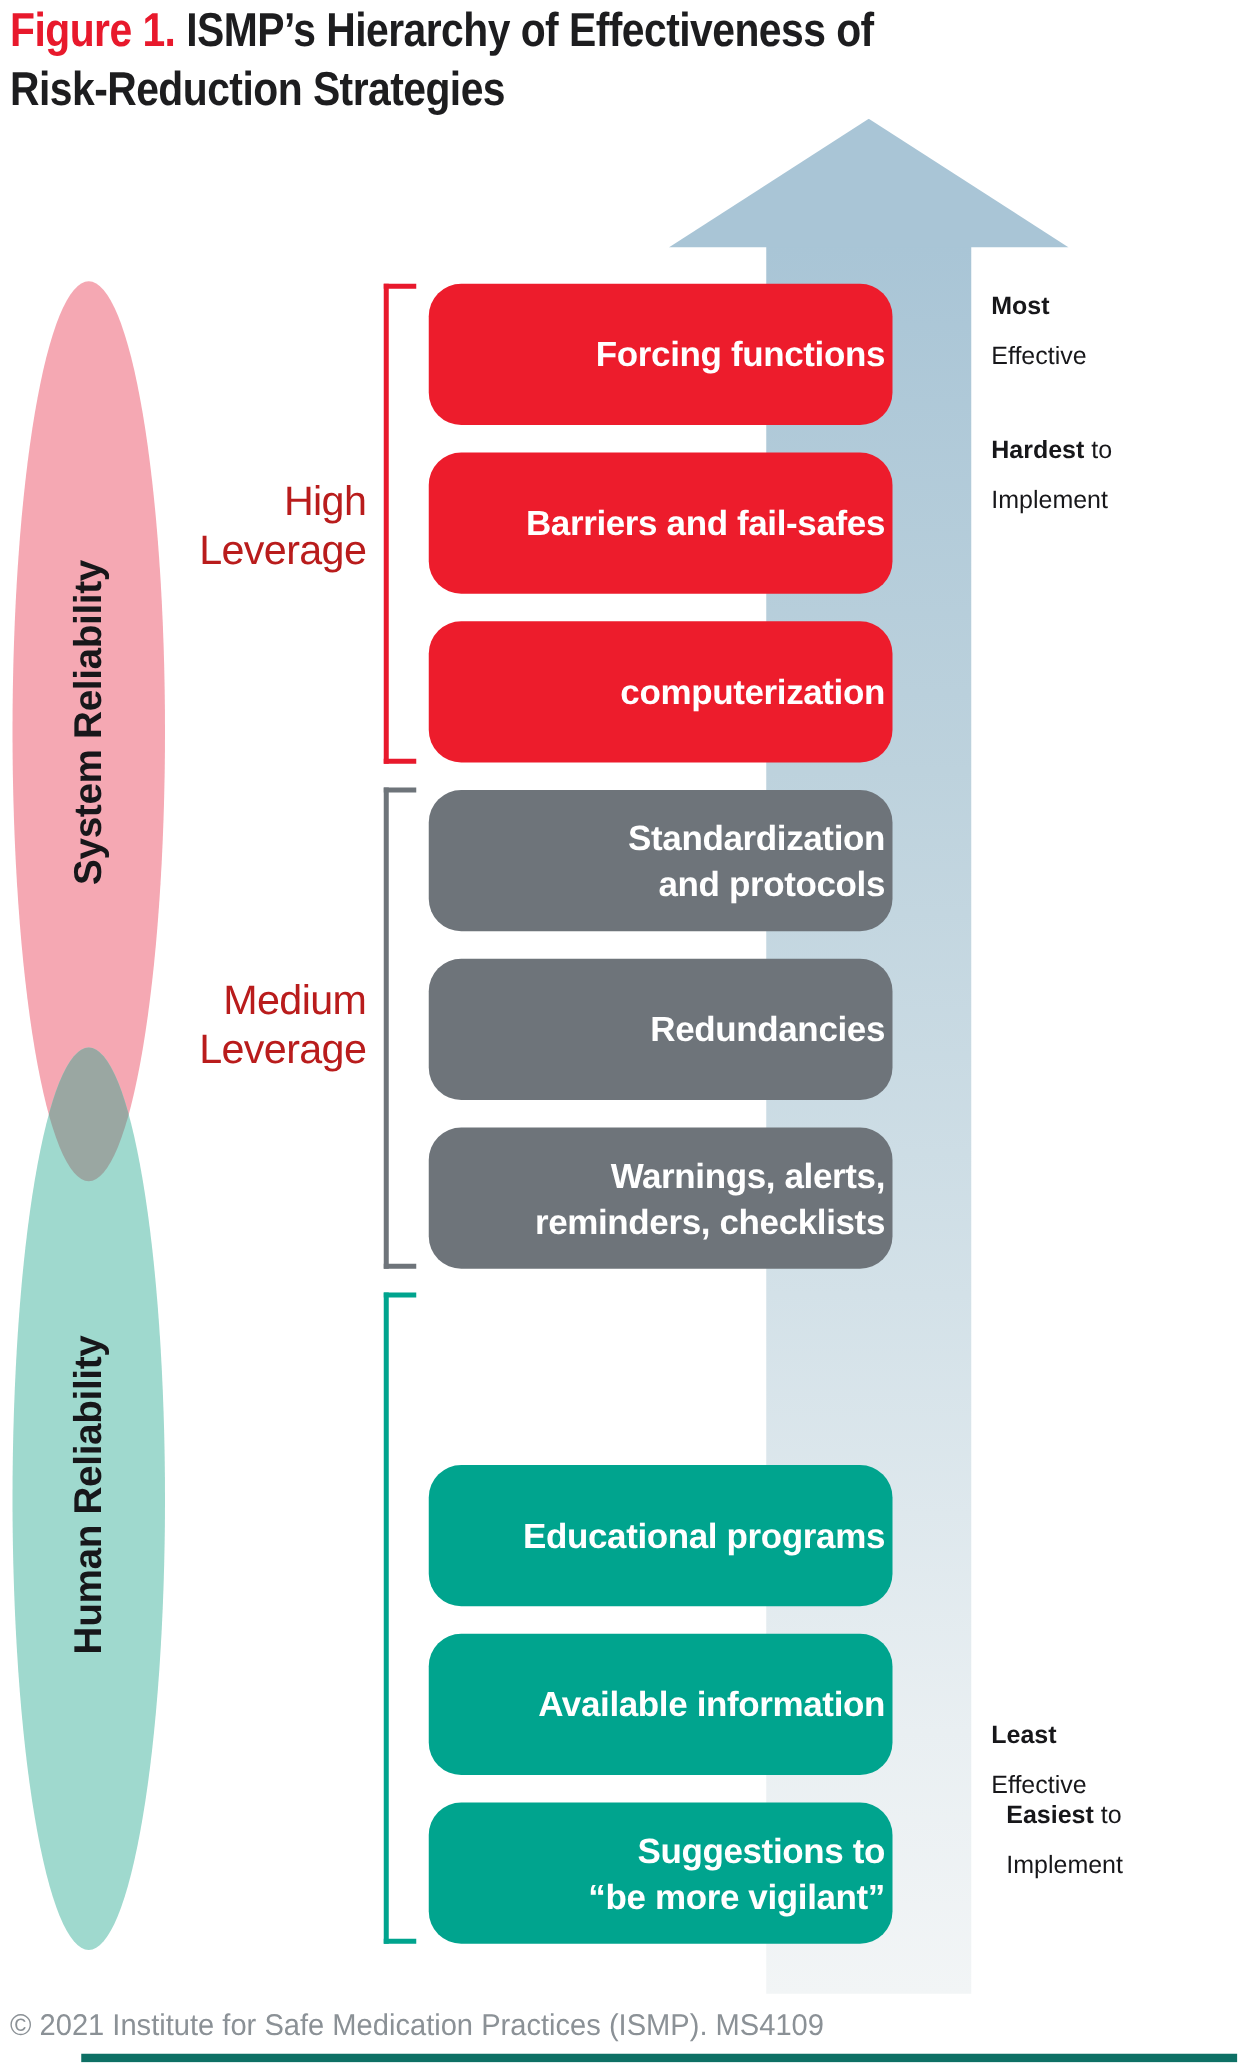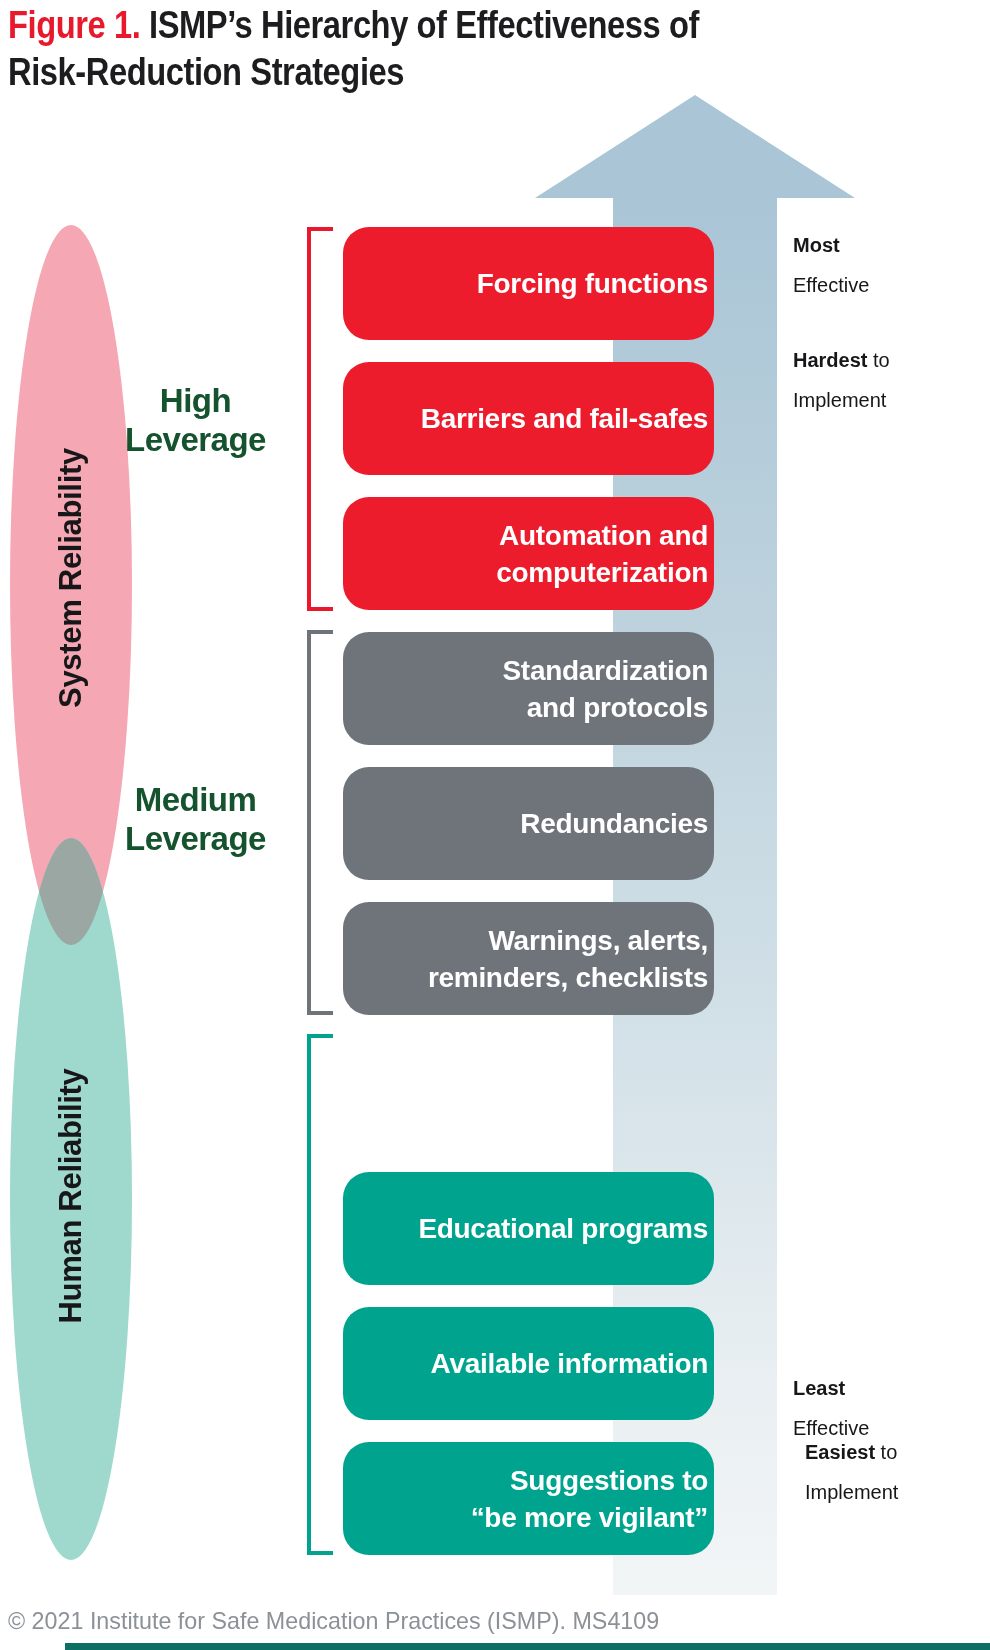--- a/index.html
+++ b/index.html
@@ -13,22 +13,22 @@
   .title .fig{color:#e8192c;}
   
   .arrow-head{position:absolute;left:535px;top:95px;width:320px;height:103px;}
   .arrow-shaft{position:absolute;left:613px;top:197px;width:164px;height:1398px;
     background:linear-gradient(to bottom,#a9c5d6 0%,#bdd2dd 30%,#d3e1e8 60%,#e9eff2 85%,#f2f5f6 100%);}
   
   .ellipses{position:absolute;left:0px;top:215px;}
   .vlabel{position:absolute;white-space:nowrap;font-size:31px;font-weight:bold;color:#17171a;
           transform:translate(-50%,-50%) rotate(-90deg);letter-spacing:-0.3px;}
   
-  .lev{position:absolute;left:98px;width:195px;text-align:center;font-size:33px;font-weight:bold;
-       line-height:39px;color:#14532d;letter-spacing:-0.5px;}
+  .lev{position:absolute;left:98px;width:195px;text-align:right;font-size:33px;font-weight:normal;
+       line-height:39px;color:#b91c1c;letter-spacing:-0.5px;}
   
   .bracket{position:absolute;left:307px;width:26px;box-sizing:border-box;
            border-left:4px solid;border-top:4px solid;border-bottom:4px solid;}
   .bracket.red{border-color:#e8192c;}
   .bracket.gray{border-color:#6e747a;}
   .bracket.teal{border-color:#00a48e;}
   
   .box{position:absolute;left:343px;width:371px;height:113px;border-radius:26px;
        display:flex;flex-direction:column;justify-content:center;align-items:flex-end;
        color:#ffffff;font-size:28px;font-weight:bold;line-height:37px;text-align:center;
@@ -89,21 +89,20 @@
 
   <div class="box red" style="top:227px;">
     <span class="bl">Forcing functions</span>
     <span class="bl"></span>
   </div>
   <div class="box red" style="top:362px;padding-left:20px;">
     <span class="bl">Barriers and fail-safes</span>
     <span class="bl"></span>
   </div>
   <div class="box red" style="top:497px;">
-    <span class="bl">Automation and</span>
     <span class="bl">computerization</span>
   </div>
 
   <div class="box gray" style="top:632px;">
     <span class="bl">Standardization</span>
     <span class="bl">and protocols</span>
   </div>
   <div class="box gray" style="top:767px;">
     <span class="bl">Redundancies</span>
     <span class="bl"></span>

